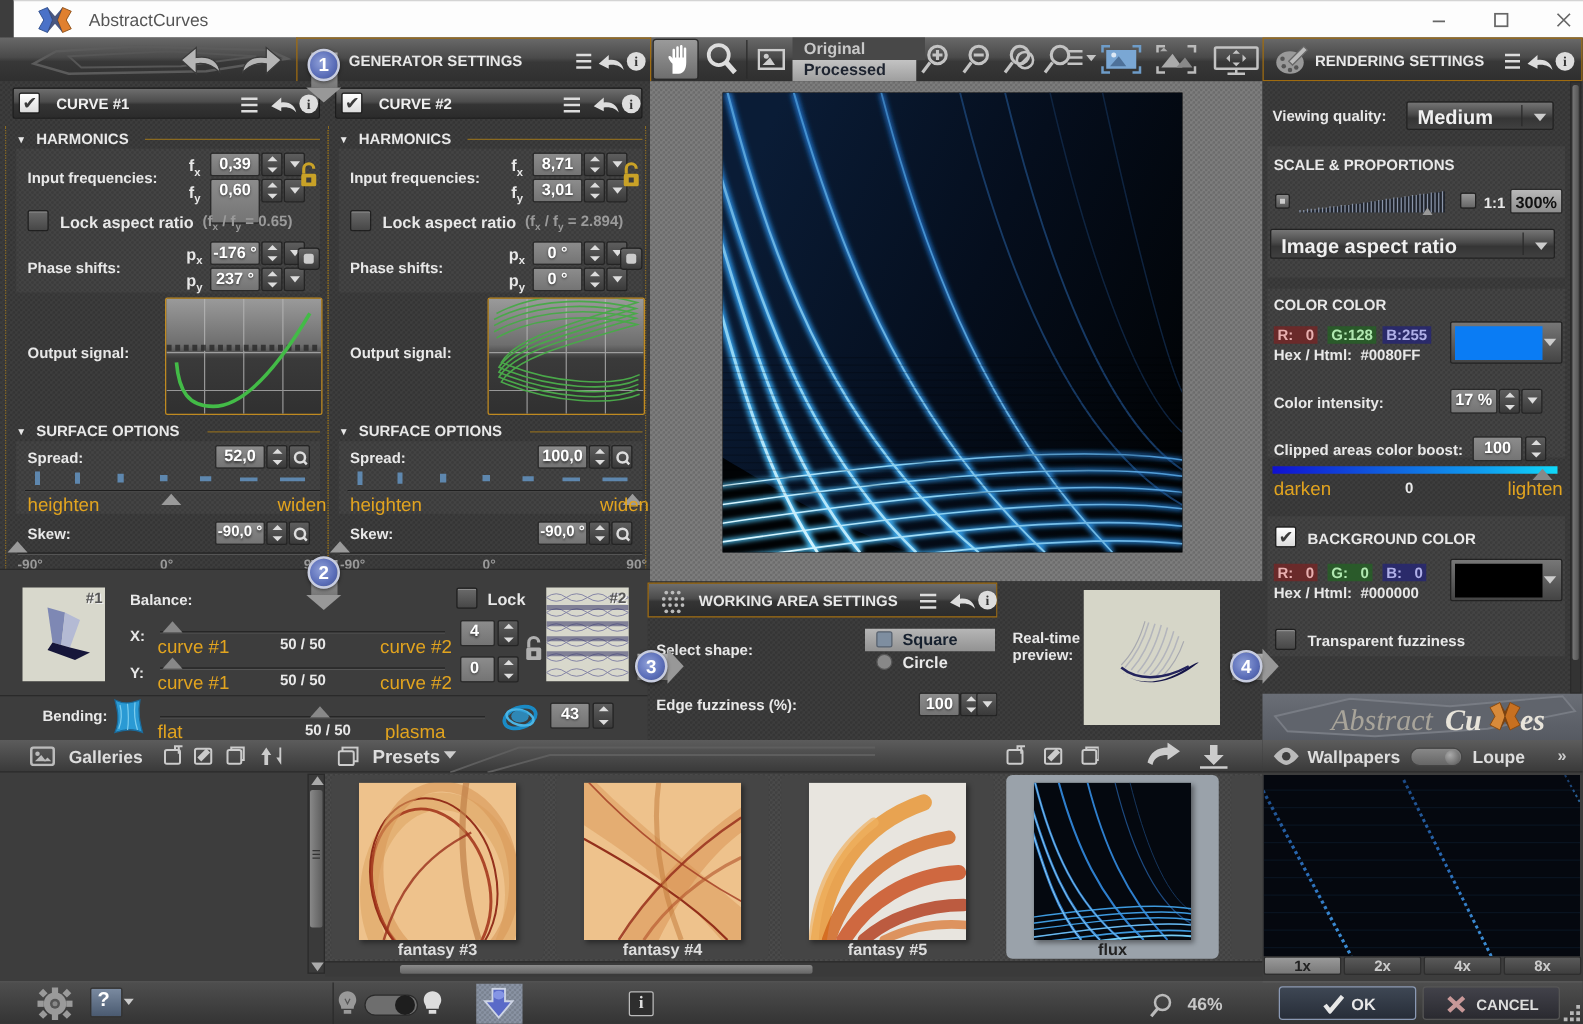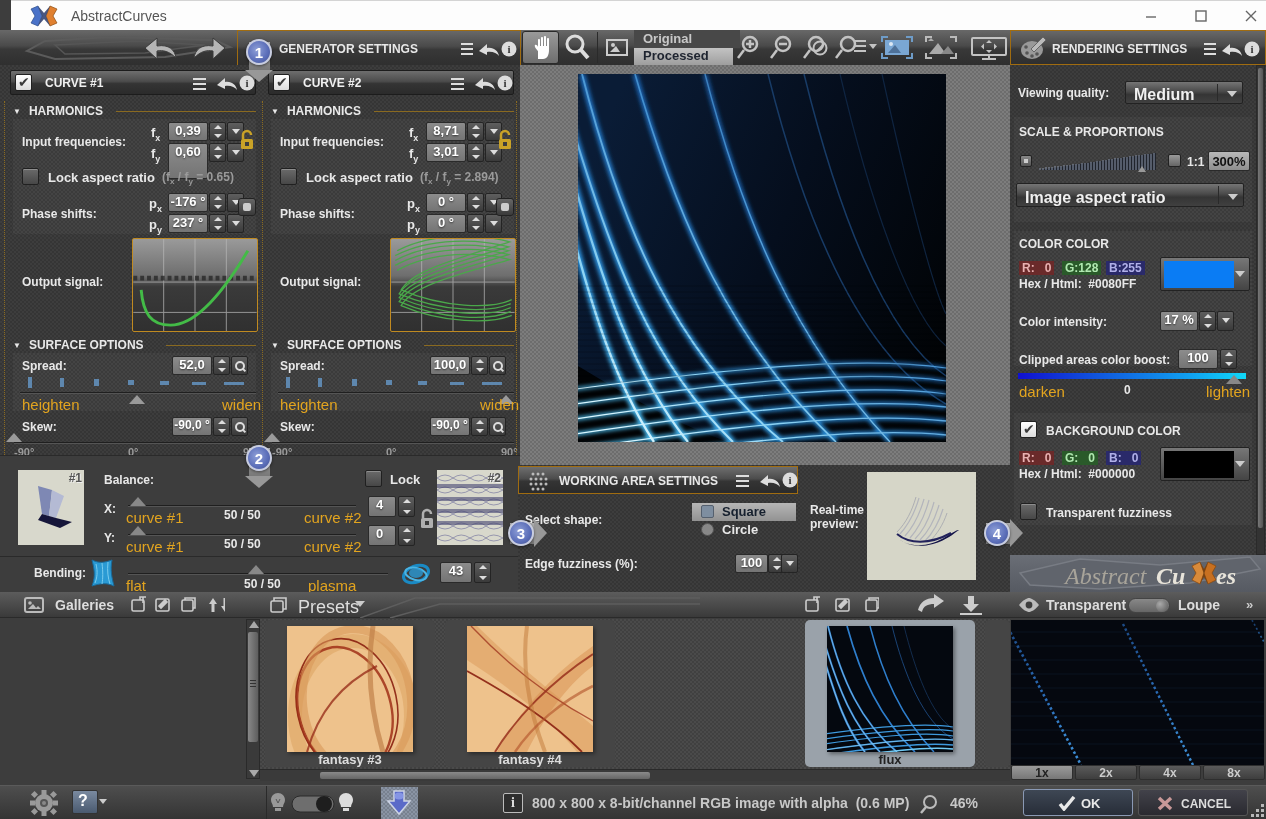--- a/index.html
+++ b/index.html
@@ -816,21 +816,21 @@
         </div>
       <div class="abs" style="left:2px;bottom:1px;width:0;height:0;border-left:5px solid transparent;border-right:5px solid transparent;border-top:7px solid #aaa;"></div>
     </div>
   </div>
   <div id="presets" class="abs" style="left:260px;top:592px;width:750px;height:193px;background:#3d3d3d;">
     <div class="abs" style="left:0;top:0;width:750px;height:26px;background:linear-gradient(#5c5c5c,#3a3a3a);border-bottom:1px solid #2a2a2a;">
       <svg class="abs" style="left:10px;top:5px;" width="18" height="16" viewBox="0 0 18 16">
           <rect x="1" y="4" width="12" height="11" rx="1.5" fill="none" stroke="#ccc" stroke-width="1.6"></rect>
           <path d="M4 4 L4 1 L16 1 L16 12 L13 12" fill="none" stroke="#ccc" stroke-width="1.6"></path>
         </svg>
-      <span class="abs" style="left:38px;top:5px;color:#ddd;font-weight:normal;font-size:18px;">Presets</span>
+      <span class="abs" style="left:38px;top:5px;color:#ddd;font-weight:bold;font-size:15px;">Presets</span>
       <span class="abs" style="left:95px;top:9px;border-left:5px solid transparent;border-right:5px solid transparent;border-top:6px solid #ccc;"></span>
       <svg class="abs" style="left:100px;top:0px;" width="340" height="26" viewBox="0 0 340 26">
           <g stroke="#5e5e5e" stroke-width="1.5" fill="none">
             <path d="M0 26 L55 6 L340 6"></path>
             <path d="M30 26 L80 12 L340 12"></path>
           </g>
         </svg>
       <svg class="abs" style="left:544px;top:4px;" width="75" height="18" viewBox="0 0 75 18">
         <g stroke="#ccc" stroke-width="1.6" fill="none">
           <rect x="2" y="4" width="12" height="11" rx="1.5"></rect>
@@ -870,20 +870,36 @@
           <path d="M0 34 C40 60 80 90 110 126 L126 126 L126 100 C85 65 45 35 10 0 L0 0 Z" fill="#dd9c5c" opacity="0.55"></path>
           <path d="M126 20 C90 45 55 80 30 126 L60 126 C80 85 105 55 126 40 Z" fill="#d89050" opacity="0.5"></path>
           <path d="M0 45 C45 70 85 95 115 126" stroke="#8a2010" stroke-width="1.8" fill="none" opacity="0.9"></path>
           <path d="M4 0 C40 38 80 70 126 95" stroke="#a03820" stroke-width="1.4" fill="none" opacity="0.8"></path>
           <path d="M126 28 C85 55 50 90 28 126" stroke="#98301c" stroke-width="2" fill="none" opacity="0.85"></path>
           <path d="M60 0 C55 35 60 80 78 126" stroke="#c07838" stroke-width="4" fill="none" opacity="0.5"></path>
           <path d="M126 60 C95 75 65 100 48 126" stroke="#b05028" stroke-width="2.5" fill="none" opacity="0.6"></path>
         </svg>
       </div>
         <span class="plbl">fantasy #4</span>
+    </div>
+    <div class="pthumb" style="left:365px;">
+      <div class="pimg">
+        <svg width="126" height="126" viewBox="0 0 126 126">
+          <rect width="126" height="126" fill="#e8e5df"></rect>
+          <g fill="none" stroke-linecap="round">
+            <path d="M8 126 C14 76 40 34 92 16" stroke="#e89838" stroke-width="13" opacity="0.85"></path>
+            <path d="M16 126 C30 84 62 52 112 44" stroke="#d06018" stroke-width="11" opacity="0.8"></path>
+            <path d="M28 126 C46 96 80 74 120 72" stroke="#c84818" stroke-width="12" opacity="0.8"></path>
+            <path d="M44 126 C64 108 94 98 124 98" stroke="#b03818" stroke-width="10" opacity="0.8"></path>
+            <path d="M4 126 C6 90 20 56 52 32" stroke="#f0b060" stroke-width="8" opacity="0.7"></path>
+            <path d="M60 126 C80 116 102 112 126 114" stroke="#d87028" stroke-width="7" opacity="0.7"></path>
+          </g>
+        </svg>
+      </div>
+        <span class="plbl">fantasy #5</span>
     </div>
     <div class="pthumb psel" style="left:545px;">
       <div class="pimg">
         <svg width="126" height="126" viewBox="0 0 126 126">
           <rect width="126" height="126" fill="#04080f"></rect>
           <g fill="none" stroke="#2e7ecc">
             <path d="M-3 33 C9 72 19 103 38 126" stroke-width="2.2"></path>
             <path d="M-3 15 C12 65 26 99 53 126" stroke-width="2"></path>
             <path d="M1 0 C15 55 34 96 70 126" stroke-width="1.9"></path>
             <path d="M20 0 C34 51 53 92 88 126" stroke-width="1.7"></path>
@@ -915,21 +931,21 @@
     <div class="abs" style="left:0;top:177px;width:750px;height:12px;background:#3a3a3a;border-top:1px solid #2a2a2a;">
       <div class="abs" style="left:60px;top:2px;width:330px;height:7px;background:linear-gradient(#8a8a8a,#666);border-radius:2px;"></div>
     </div>
   </div>
   <div id="viewfinder" class="abs" style="left:1010px;top:592px;width:256px;height:193px;background:#3d3d3d;">
     <div class="abs" style="left:0;top:0;width:256px;height:26px;background:linear-gradient(#5c5c5c,#3a3a3a);border-bottom:1px solid #2a2a2a;">
       <svg class="abs" style="left:8px;top:6px;" width="22" height="14" viewBox="0 0 22 14">
           <path d="M1 7 C5 2 9 0 11 0 C13 0 17 2 21 7 C17 12 13 14 11 14 C9 14 5 12 1 7 Z" fill="#bbb"></path>
           <circle cx="11" cy="7" r="3.4" fill="#3d3d3d"></circle>
         </svg>
-      <span class="abs" style="left:36px;top:5px;color:#ddd;font-weight:bold;font-size:14px;">Transparent</span>
+      <span class="abs" style="left:36px;top:5px;color:#ddd;font-weight:bold;font-size:14px;">Wallpapers</span>
       <div class="abs" style="left:118px;top:6px;width:42px;height:15px;background:linear-gradient(#888,#666);border-radius:8px;border:1px solid #444;">
         <div class="abs" style="right:1px;top:1px;width:12px;height:12px;background:radial-gradient(circle at 4px 4px,#aaa,#555);border-radius:50%;"></div>
       </div>
       <span class="abs" style="left:168px;top:5px;color:#ddd;font-weight:bold;font-size:14px;">Loupe</span>
       <span class="abs" style="left:236px;top:5px;color:#ccc;font-weight:bold;font-size:13px;">»</span>
     </div>
     <div class="abs" style="left:1px;top:28px;width:253px;height:145px;background:#060a16;overflow:hidden;">
       <svg width="253" height="145" viewBox="0 0 253 145">
         <rect width="253" height="145" fill="#05080f"></rect>
         <defs>
@@ -997,21 +1013,20 @@
     </svg>
     <div class="abs tex" style="left:381px;top:1px;width:37px;height:32px;background-color:#8a94a4;">
       <svg style="position:absolute;left:5px;top:3px;" width="26" height="26" viewBox="0 0 26 26">
         <path d="M8 1 L18 1 L18 11 L24 11 L13 24 L2 11 L8 11 Z" fill="#5a6ac8" stroke="#cdd4e4" stroke-width="1.5"></path>
         <ellipse cx="13" cy="6" rx="4.5" ry="3.5" fill="#8a9ae8" opacity="0.9"></ellipse>
       </svg>
     </div>
     <div class="abs" style="left:503px;top:7px;width:20px;height:20px;background:#2e2e2e;border:1.5px solid #bbb;border-radius:2px;">
       <span style="position:absolute;left:7px;top:1px;color:#ddd;font-weight:bold;font-size:14px;font-family:'Liberation Serif';">i</span>
     </div>
-    <span class="txt abs" style="left:532px;top:9px;font-size:14px;color:#c8c8c8;">800 x 800 x 8-bit/channel RGB image with alpha&nbsp; (0.6 MP)</span>
     <svg class="abs" style="left:918px;top:7px;" width="22" height="22" viewBox="0 0 22 22">
       <circle cx="12" cy="9" r="6" fill="none" stroke="#bbb" stroke-width="2"></circle>
         <line x1="8" y1="14" x2="3" y2="20" stroke="#bbb" stroke-width="2.5"></line>
     </svg>
     <span class="txt abs" style="left:950px;top:9px;font-size:14px;color:#c8c8c8;">46%</span>
   </div>
   <div id="okbar" class="abs" style="left:1010px;top:785px;width:256px;height:34px;background:linear-gradient(#4e4e4e,#343434);border-top:1px solid #5a5a5a;">
     <div class="abs" style="left:13px;top:3px;width:110px;height:27px;background:linear-gradient(#3e4754,#272d38);border:1px solid #8a99b4;border-radius:3px;">
       <svg style="position:absolute;left:34px;top:6px;" width="18" height="15" viewBox="0 0 18 15">
           <path d="M2 8 L6 13 L16 1" stroke="#e8e8e8" stroke-width="3.5" fill="none"></path>

